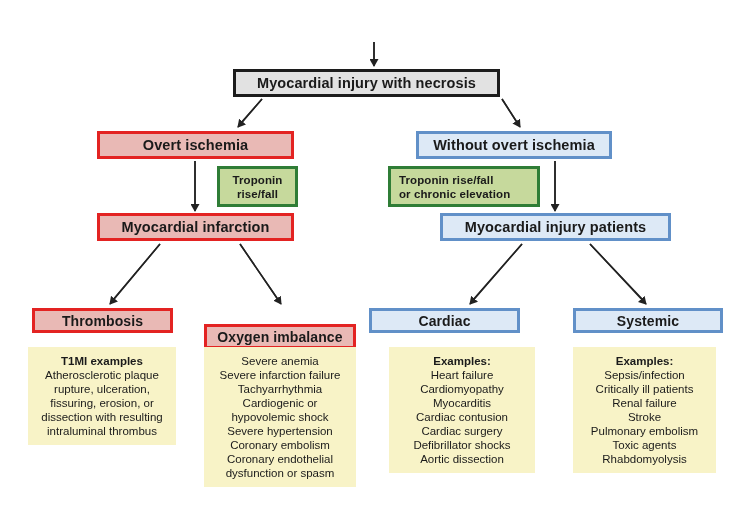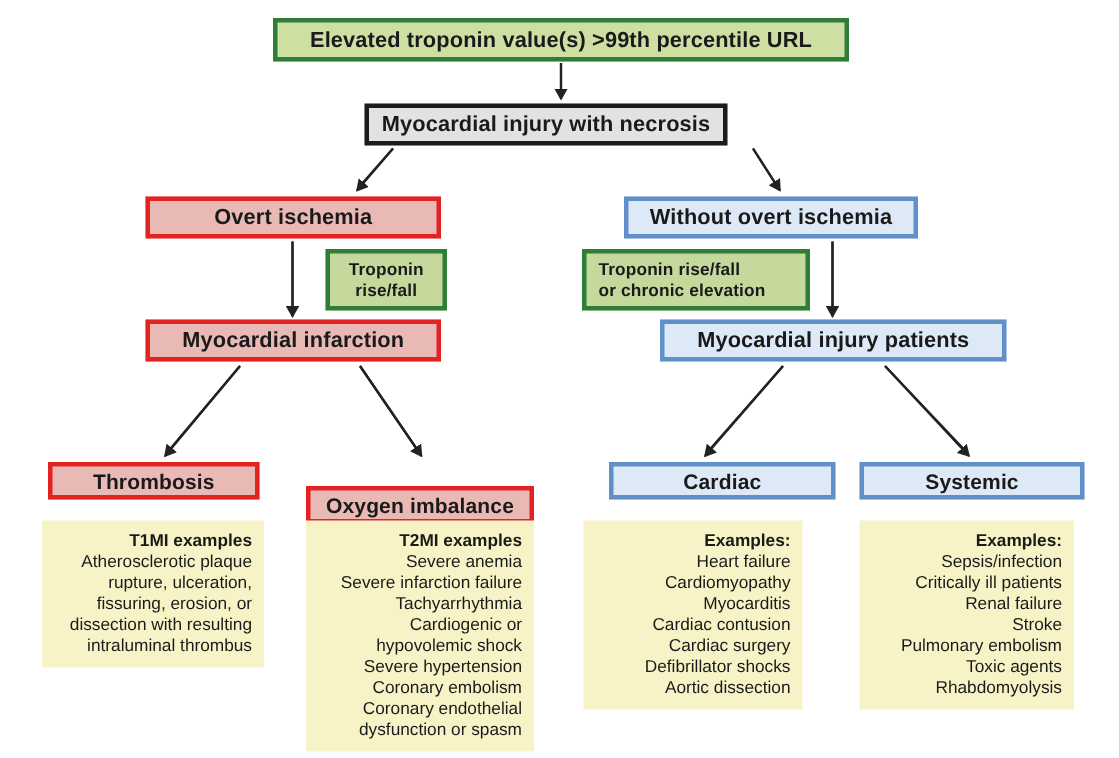--- a/index.html
+++ b/index.html
@@ -10,21 +10,21 @@
        text-align:center;font-weight:bold;letter-spacing:.1px;}
   .lbl-lg{font-size:14.5px;}
   .lbl-md{font-size:14px;}
   .green{background:var(--green-fill);border:3px solid var(--green-border);}
   .green-sm{background:var(--green-fill-small);border:3px solid var(--green-border);
             font-size:11.5px;line-height:14px;white-space:pre-line;}
   .gray{background:var(--gray-fill);border:3px solid var(--black-border);}
   .red{background:var(--red-fill);border:3px solid var(--red-border);text-align:center;}
   .blue{background:var(--blue-fill);border:3px solid var(--blue-border);}
   .note{position:absolute;box-sizing:border-box;background:var(--yellow-fill);
-        padding:7px 8px;font-size:11.5px;line-height:14px;text-align:right;}
+        padding:7px 8px;font-size:11.5px;line-height:14px;text-align:center;}
   .note .hdr{font-weight:bold;}
   .note .body{white-space:pre-line;font-weight:normal;}
   .left-align{justify-content:flex-start;text-align:left;padding-left:8px;}
 </style>
 </head>
 <body>
 
 <div class="canvas">
 
   <svg class="arrows" viewBox="0 0 746 505">
@@ -50,57 +50,55 @@
       <line x1="502" y1="99" x2="520" y2="127"></line>
       <line x1="195" y1="161" x2="195" y2="211"></line>
       <line x1="555" y1="161" x2="555" y2="211"></line>
       <line x1="160" y1="244" x2="110" y2="304"></line>
       <line x1="240" y1="244" x2="281" y2="304"></line>
       <line x1="522" y1="244" x2="470" y2="304"></line>
       <line x1="590" y1="244" x2="646" y2="304"></line>
     </g>
   </svg>
 
-  <div class="box green lbl-lg" style="left:182px;top:12px;width:384px;height:29px">Elevated troponin value(s) &gt;99th percentile URL</div>
 
-  <div class="box gray lbl-lg" style="left:243px;top:69px;width:242px;height:28px">Myocardial injury with necrosis</div>
+  <div class="box gray lbl-lg" style="left:233px;top:69px;width:267px;height:28px">Myocardial injury with necrosis</div>
 
   <div class="box red lbl-lg" style="left:97px;top:131px;width:197px;height:28px">Overt ischemia</div>
 
   <div class="box blue lbl-lg" style="left:416px;top:131px;width:196px;height:28px">Without overt ischemia</div>
 
   <div class="box green-sm" style="left:217px;top:166px;width:81px;height:41px">Troponin
 rise/fall</div>
 
   <div class="box green-sm left-align" style="left:388px;top:166px;width:152px;height:41px">Troponin rise/fall
 or chronic elevation</div>
 
   <div class="box red lbl-lg" style="left:97px;top:213px;width:197px;height:28px">Myocardial infarction</div>
 
   <div class="box blue lbl-lg" style="left:440px;top:213px;width:231px;height:28px">Myocardial injury patients</div>
 
   <div class="box red lbl-md" style="left:32px;top:308px;width:141px;height:25px">Thrombosis</div>
 
   <div class="box red lbl-md" style="left:204px;top:324px;width:152px;height:25px">Oxygen imbalance</div>
 
-  <div class="box blue lbl-md" style="left:406px;top:308px;width:151px;height:25px">Cardiac</div>
+  <div class="box blue lbl-md" style="left:369px;top:308px;width:151px;height:25px">Cardiac</div>
 
   <div class="box blue lbl-md" style="left:573px;top:308px;width:150px;height:25px">Systemic</div>
 
   <div class="note" style="left:28px;top:347px;width:148px">
     <div class="hdr">T1MI examples</div>
     <div class="body">Atherosclerotic plaque
 rupture, ulceration,
 fissuring, erosion, or
 dissection with resulting
 intraluminal thrombus</div>
   </div>
 
   <div class="note" style="left:204px;top:347px;width:152px">
-    <div class="hdr">T2MI examples</div>
     <div class="body">Severe anemia
 Severe infarction failure
 Tachyarrhythmia
 Cardiogenic or
 hypovolemic shock
 Severe hypertension
 Coronary embolism
 Coronary endothelial
 dysfunction or spasm</div>
   </div>

